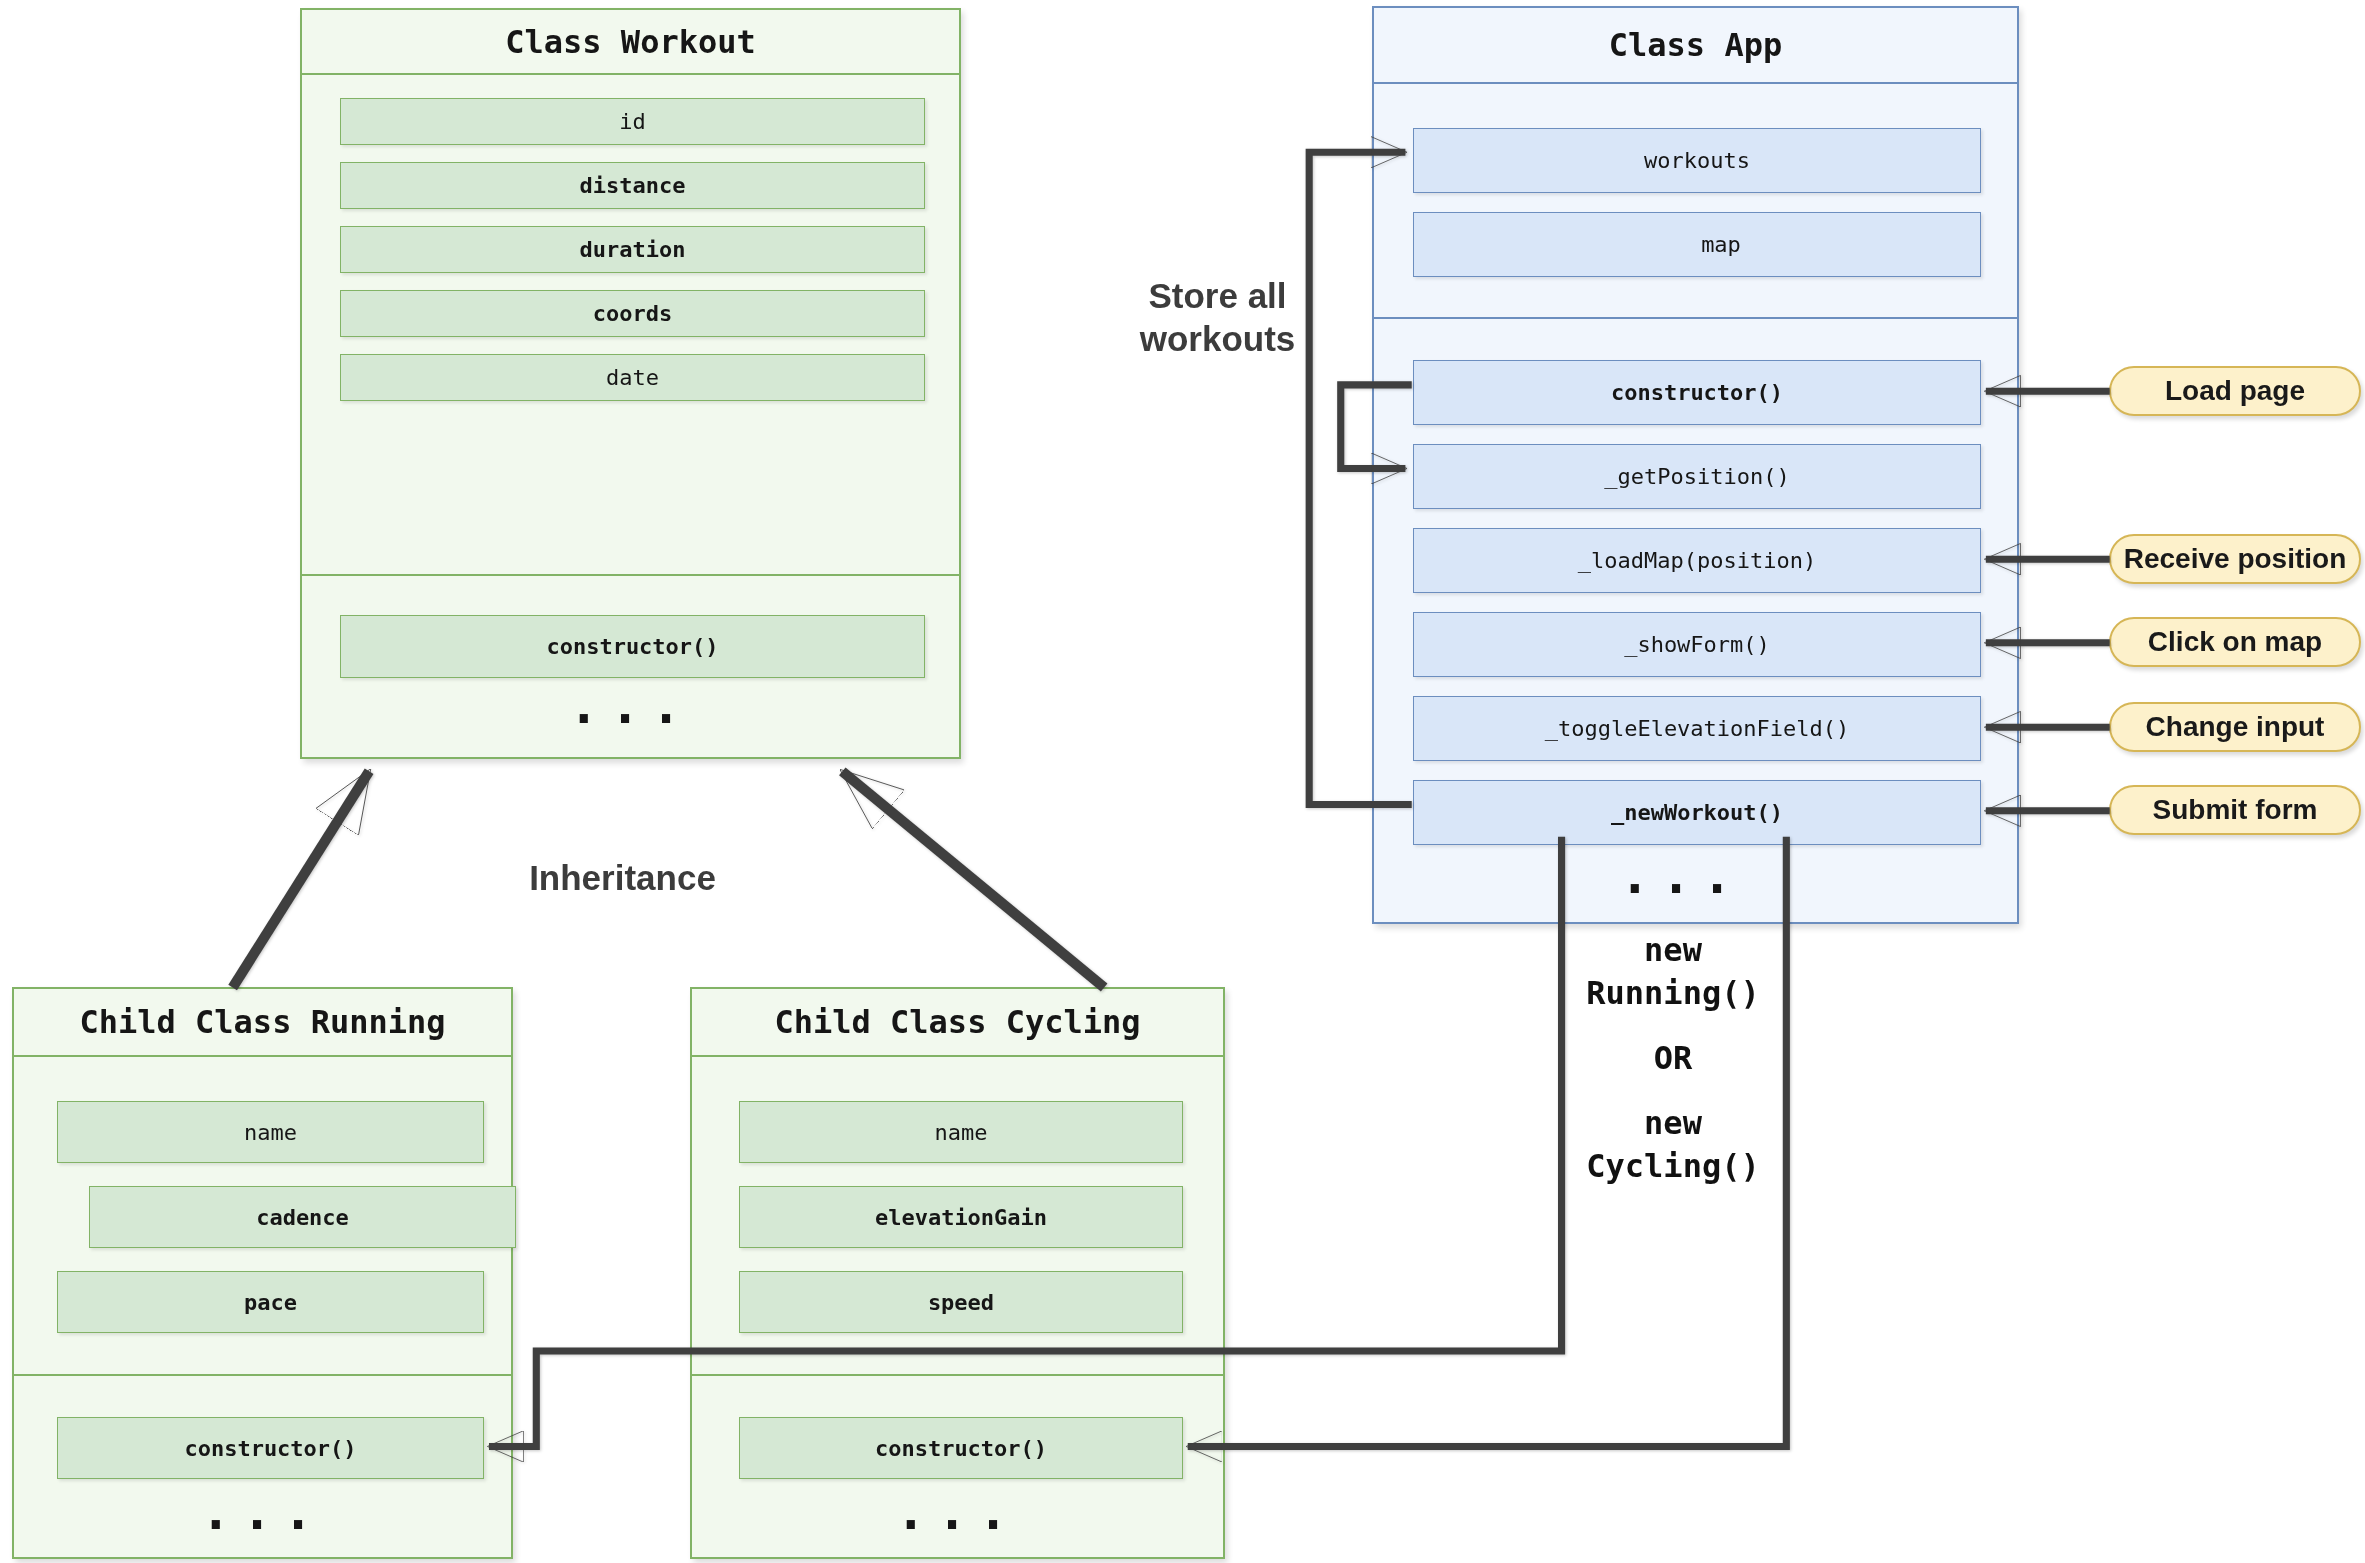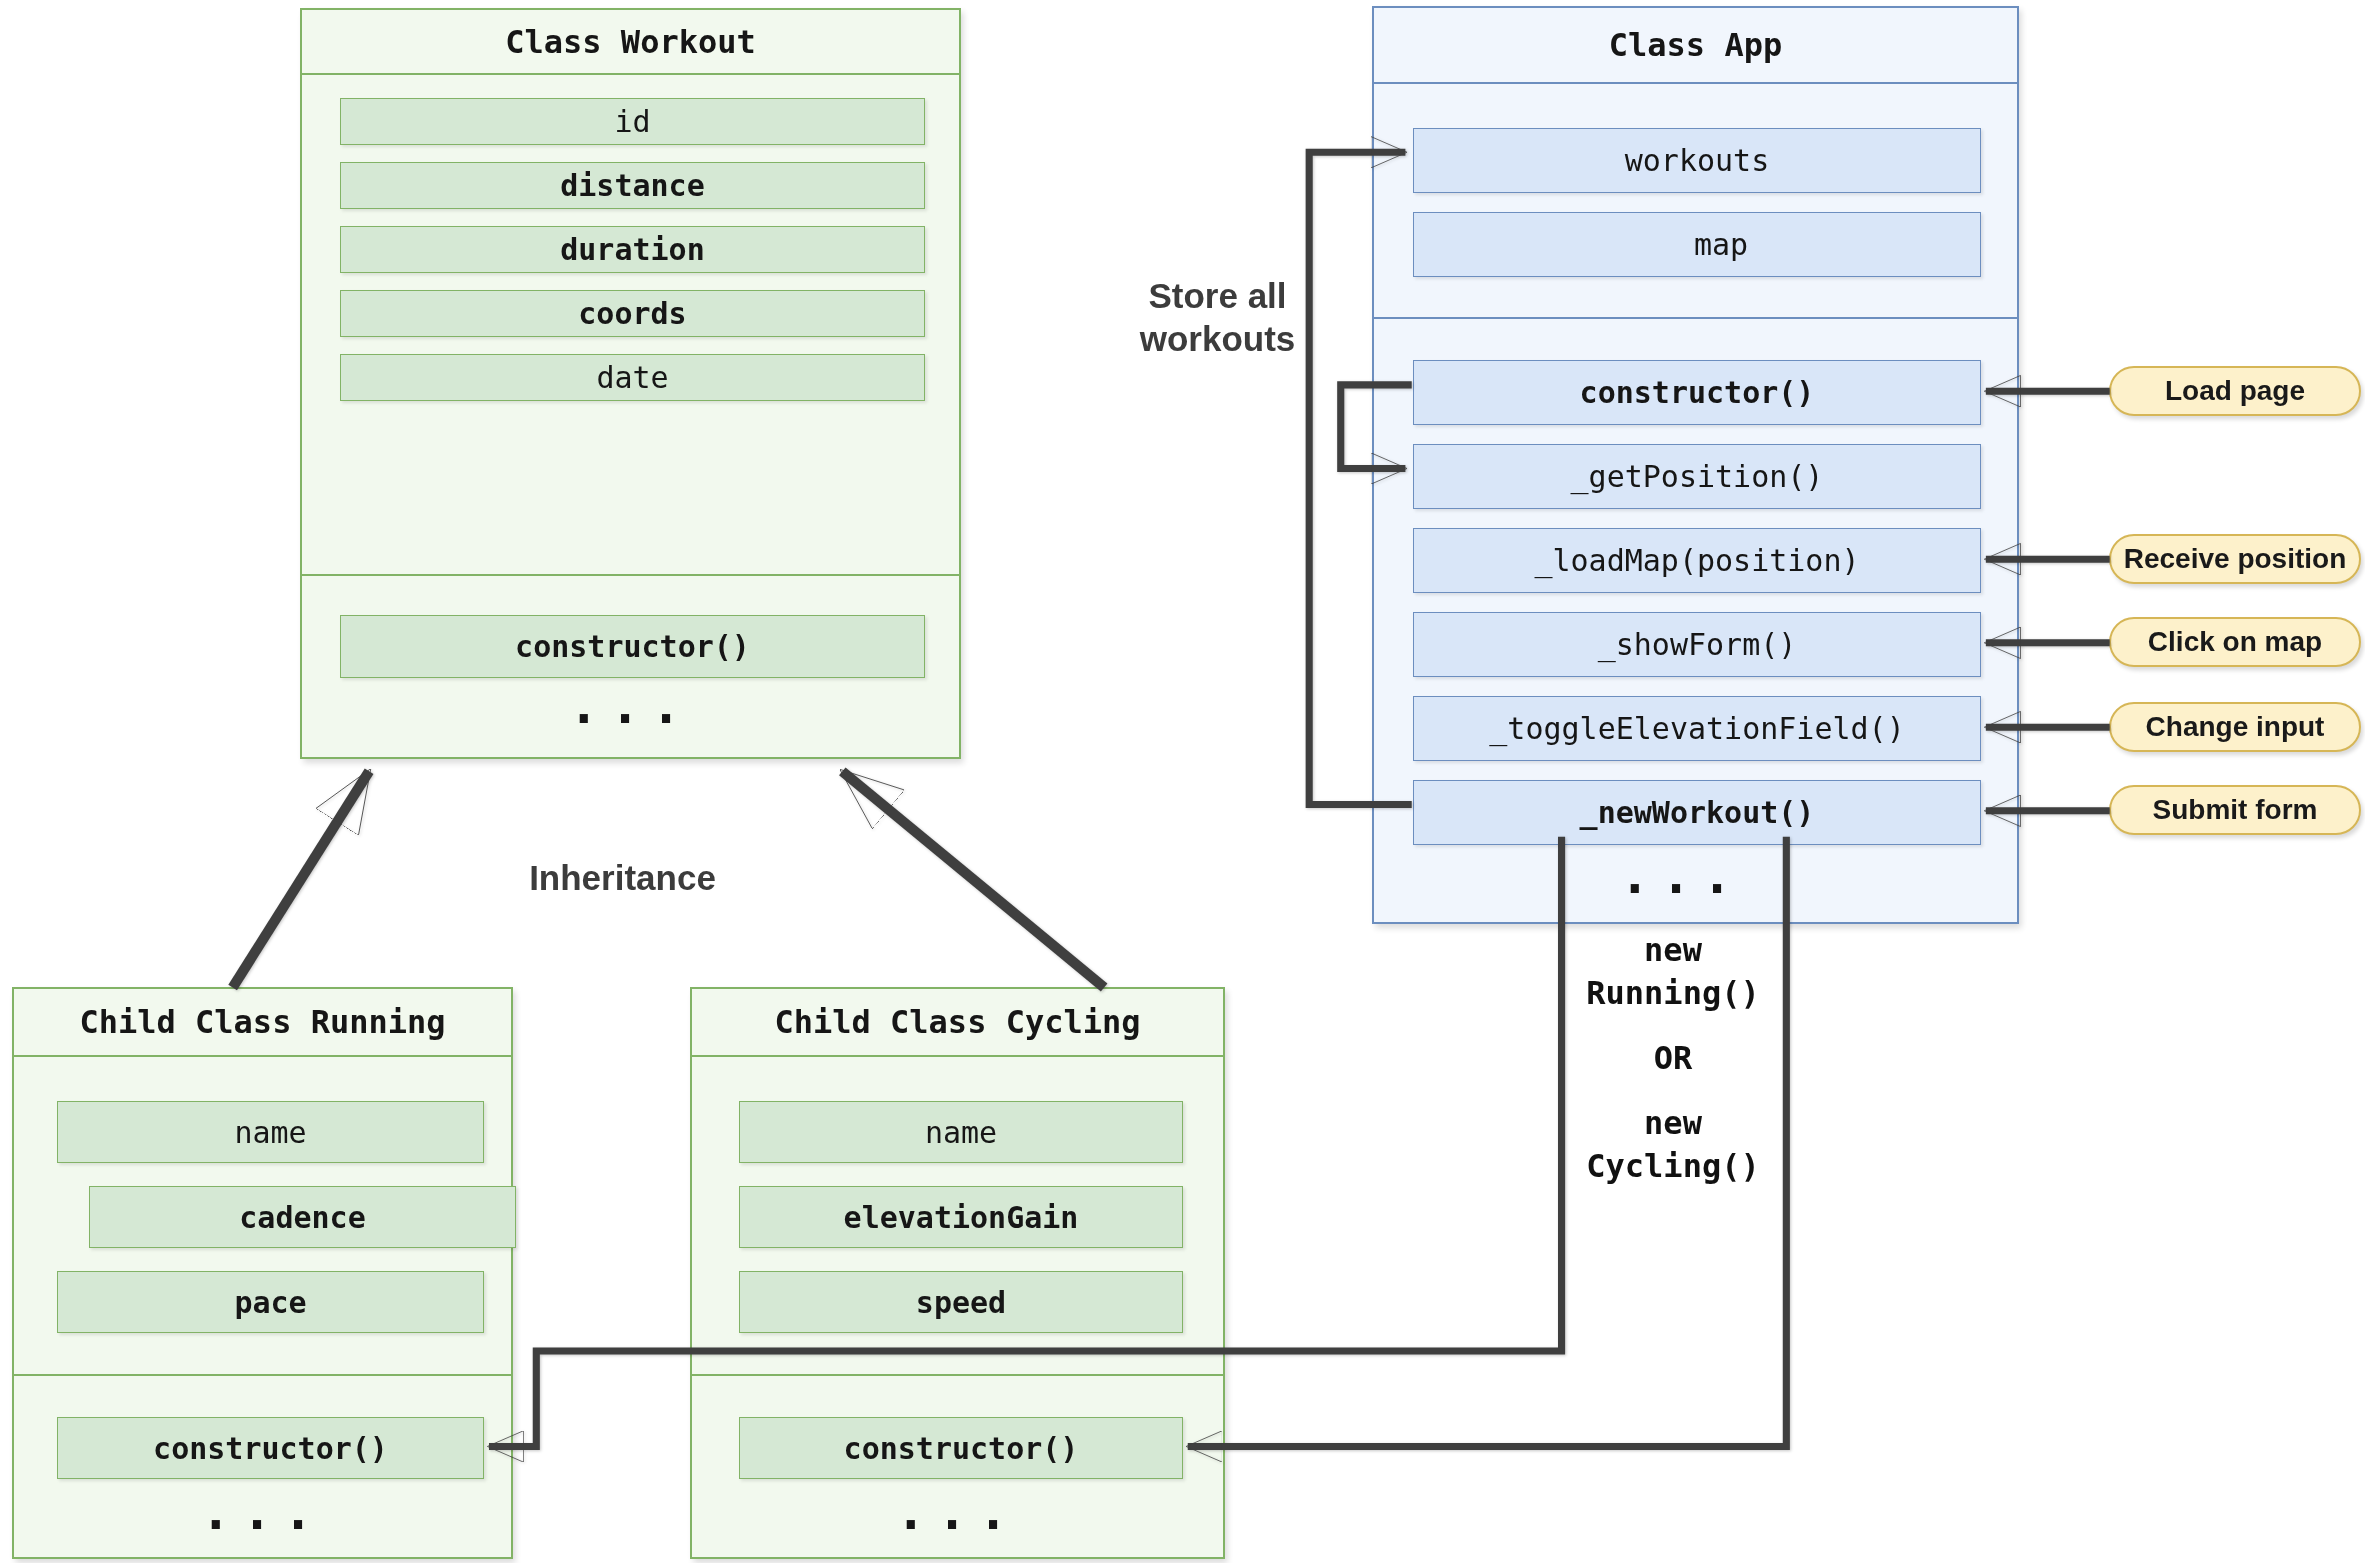--- a/index.html
+++ b/index.html
@@ -19,21 +19,21 @@
   .box-title{position:absolute;left:0;right:0;top:0;display:flex;align-items:center;justify-content:center;
     font-weight:bold;font-size:32px;border-bottom:2.4px solid;}
   .green .box-title{border-color:var(--green-border);}
   .blue  .box-title{border-color:var(--blue-border);}
 
   .divider{position:absolute;left:0;right:0;border-top:2.4px solid;}
   .green .divider{border-color:var(--green-border);}
   .blue  .divider{border-color:var(--blue-border);}
 
   .row{position:absolute;display:flex;align-items:center;justify-content:center;
-    font-size:30px;border:1.6px solid;box-shadow:1.6px 2.4px 3.2px rgba(0,0,0,.10);text-align:center;}
+    font-size:22px;border:1.6px solid;box-shadow:1.6px 2.4px 3.2px rgba(0,0,0,.10);text-align:center;}
   .green .row{background:var(--green-fill);border-color:var(--green-border);}
   .blue  .row{background:var(--blue-fill);border-color:var(--blue-border);}
   .row.bold{font-weight:bold;}
 
   .dots{position:absolute;text-align:center;font-weight:bold;font-size:50px;letter-spacing:11px;
     font-family:"DejaVu Sans Mono",monospace;}
 
   .pill{position:absolute;width:252px;height:50px;border-radius:25px;
     background:var(--yellow-fill);border:2.4px solid var(--yellow-border);
     display:flex;align-items:center;justify-content:center;

